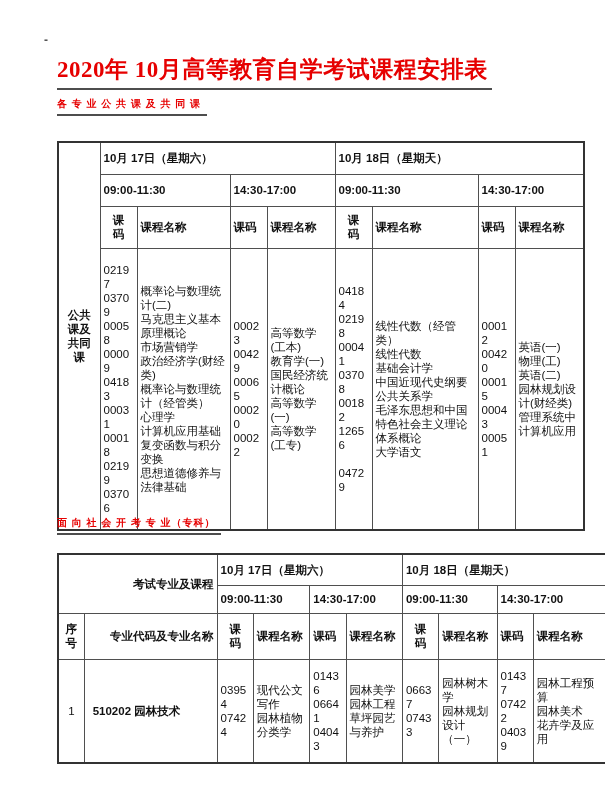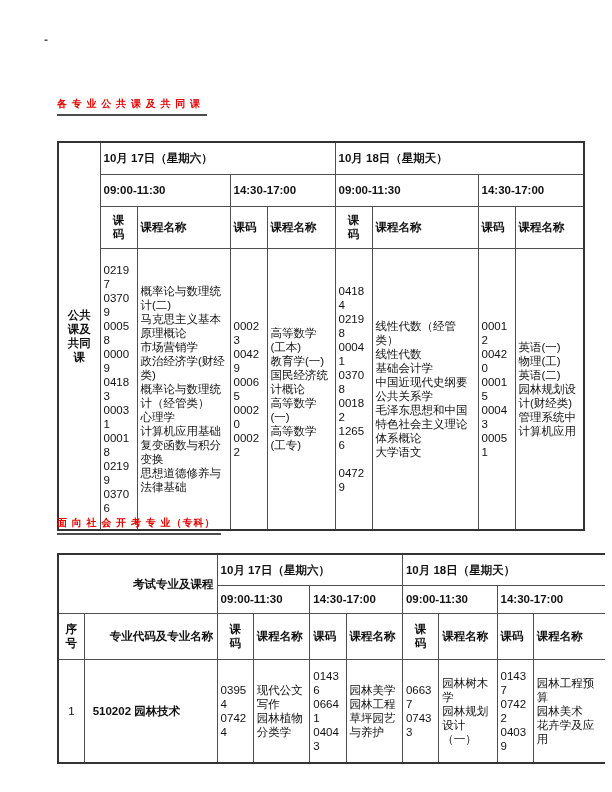--- a/index.html
+++ b/index.html
@@ -59,41 +59,42 @@
     width: 548px; height: 212px; overflow: hidden;
   }
   .table-2 { width: 558px; }
 
   .row-label {
     text-align: center; font-weight: bold;
     padding: 2px 7px;
   }
   th.narrow { text-align: center; padding: 2px 8px; }
   th.seq, td.seq { text-align: center; padding: 2px 2px; }
-  th.major-h { padding-left: 25px; }
+  th.major-h { padding-left: 25px; text-align: center; }
   td.major { padding-left: 8px; font-weight: bold; }
   th.corner-h { text-align: right; }
 
   td.codes {
     white-space: pre-line;
     word-break: break-all;
     padding: 2px 2px 2px 3px;
   }
   td.names { white-space: pre-line; }
   .w62 { width: 62px; white-space: pre-line; }
 
   tr.r-date > th, tr.r-time > th { height: 32px; }
 </style>
 </head>
 <body>
 
 <div class="page" style="--red: #e60000; --ul: #4d4d4d; --bd: #4f4f4f; --text: #111111;">
 
   <div class="corner-mark">-</div>
 
+  <div class="page-title">2020年 10月高等教育自学考试课程安排表</div>
 
   <div class="section-heading heading-1">各 专 业 公 共 课 及 共 同 课</div>
 
   <table class="table-1">
     <colgroup>
       <col style="width:42px">
         <col style="width:37px">
         <col style="width:93px">
       <col style="width:37px">
         <col style="width:68px">

